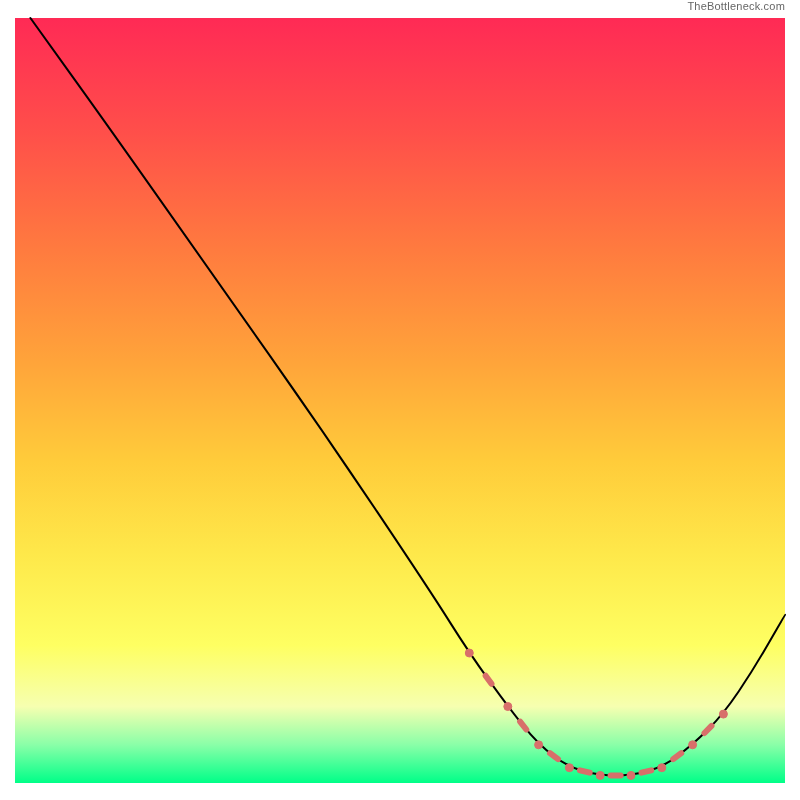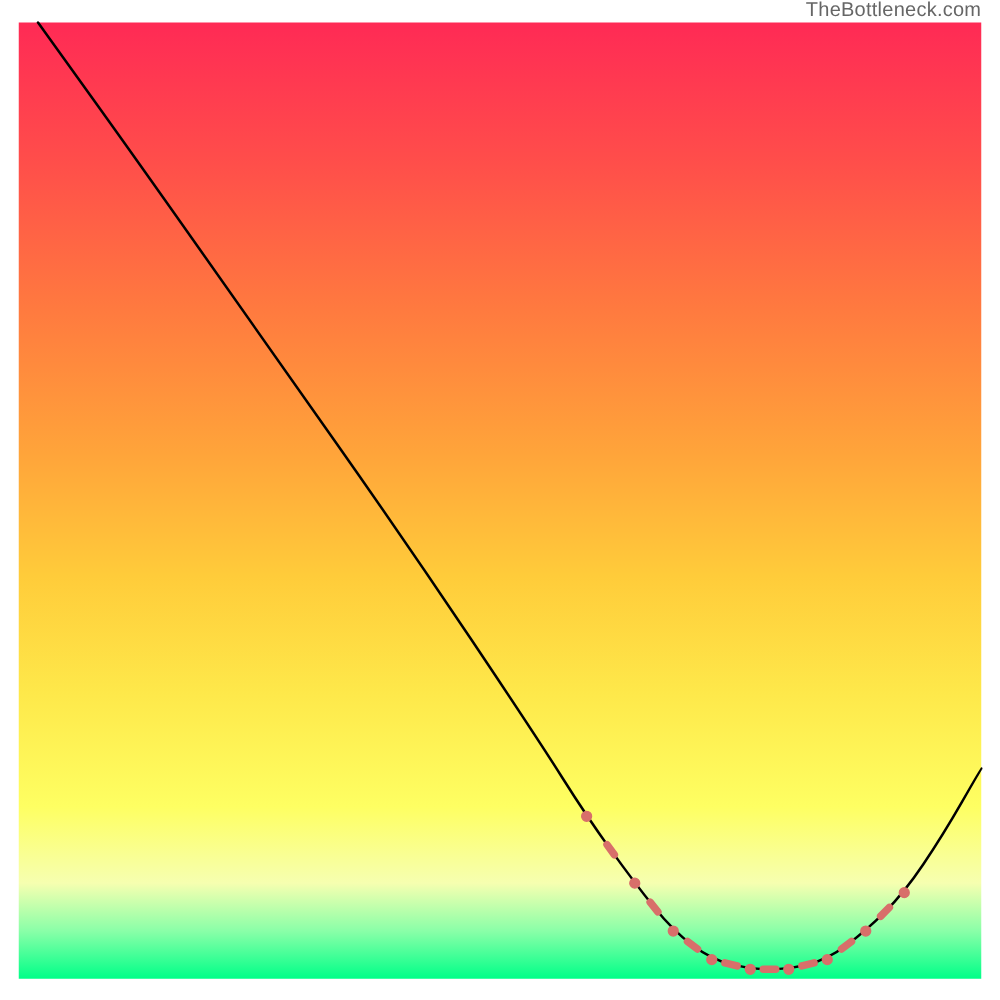--- a/index.html
+++ b/index.html
@@ -33,21 +33,21 @@
       #feff62 82%,
       #f6ffb0 90%,
       #8affa8 95%,
       #00ff88 100%
     );
   }
   #watermark {
     position: absolute;
     top: 0px;
     right: 15px;
-    font-size: 16px;
+    font-size: 11px;
     color: #666;
     letter-spacing: 0.2px;
   }
   svg.curve-layer {
     position: absolute;
     left: 0;
     top: 0;
     width: 800px;
     height: 800px;
     pointer-events: none;

